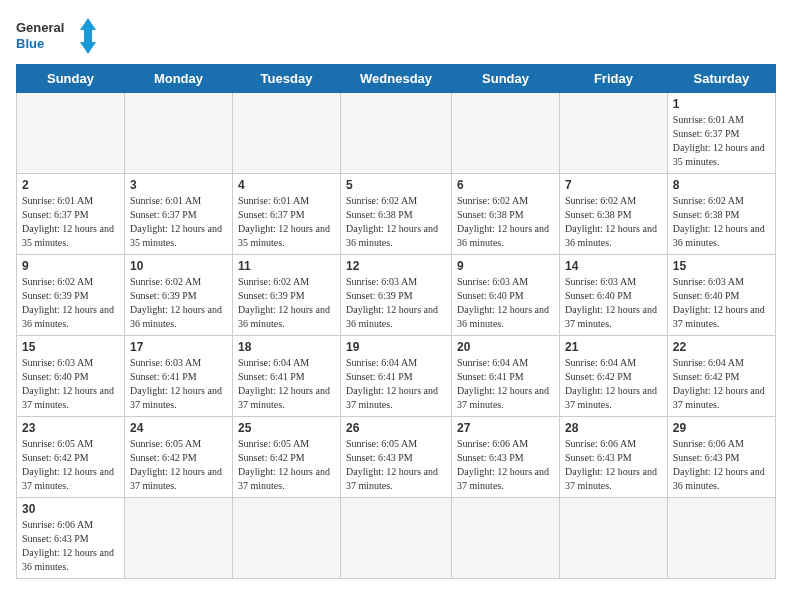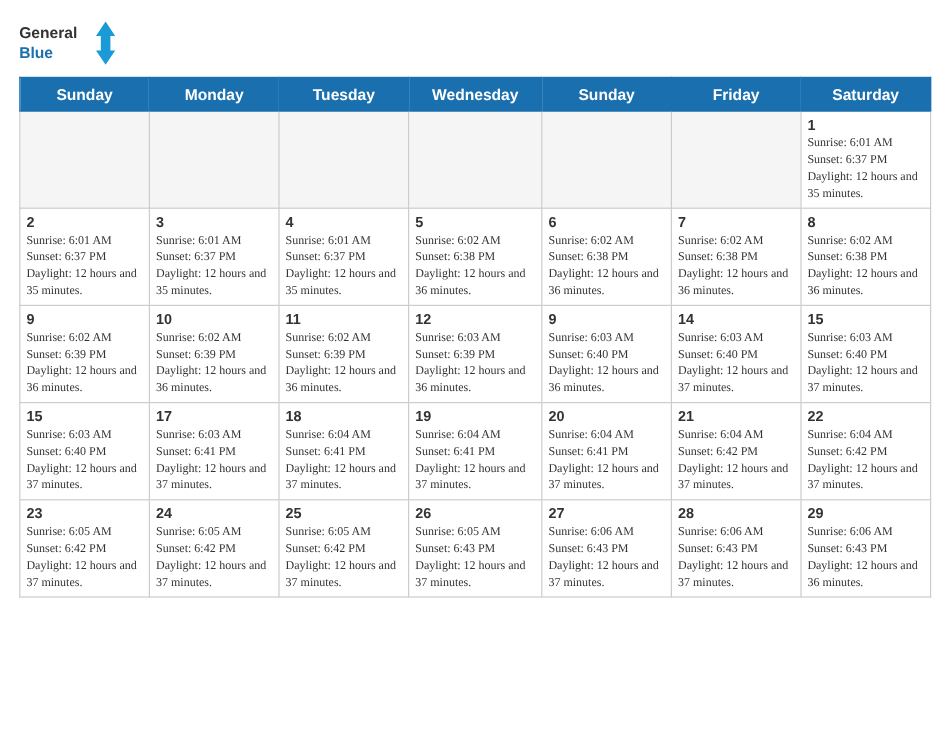--- a/index.html
+++ b/index.html
@@ -228,14 +228,26 @@
         </td>
         <td>
           <div class="day-number">28</div>
           <div class="day-info">Sunrise: 6:06 AM<br>Sunset: 6:43 PM<br>Daylight: 12 hours and 37 minutes.</div>
         </td>
         <td>
           <div class="day-number">29</div>
           <div class="day-info">Sunrise: 6:06 AM<br>Sunset: 6:43 PM<br>Daylight: 12 hours and 36 minutes.</div>
         </td>
       </tr>
+      <tr>
+        <td>
+          <div class="day-number">30</div>
+          <div class="day-info">Sunrise: 6:06 AM<br>Sunset: 6:43 PM<br>Daylight: 12 hours and 36 minutes.</div>
+        </td>
+        <td class="empty"></td>
+        <td class="empty"></td>
+        <td class="empty"></td>
+        <td class="empty"></td>
+        <td class="empty"></td>
+        <td class="empty"></td>
+      </tr>
     </tbody>
 </table>
 
 </body></html>

